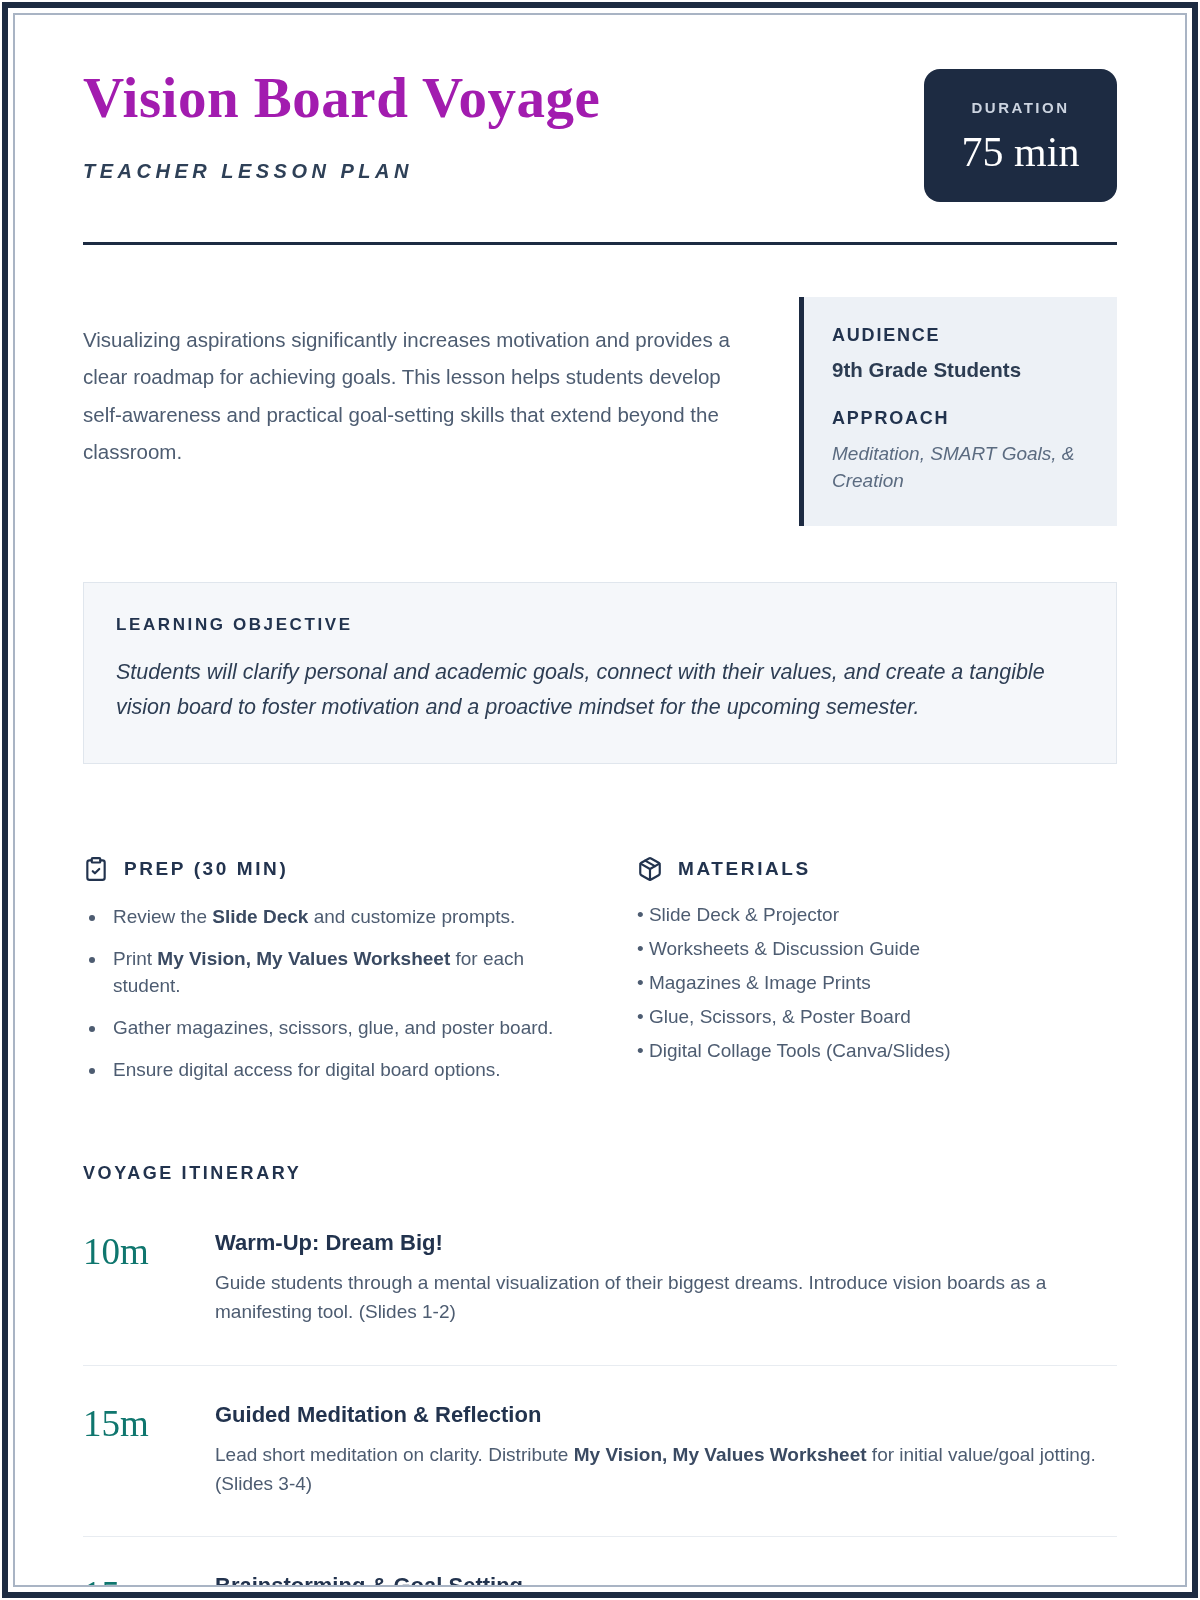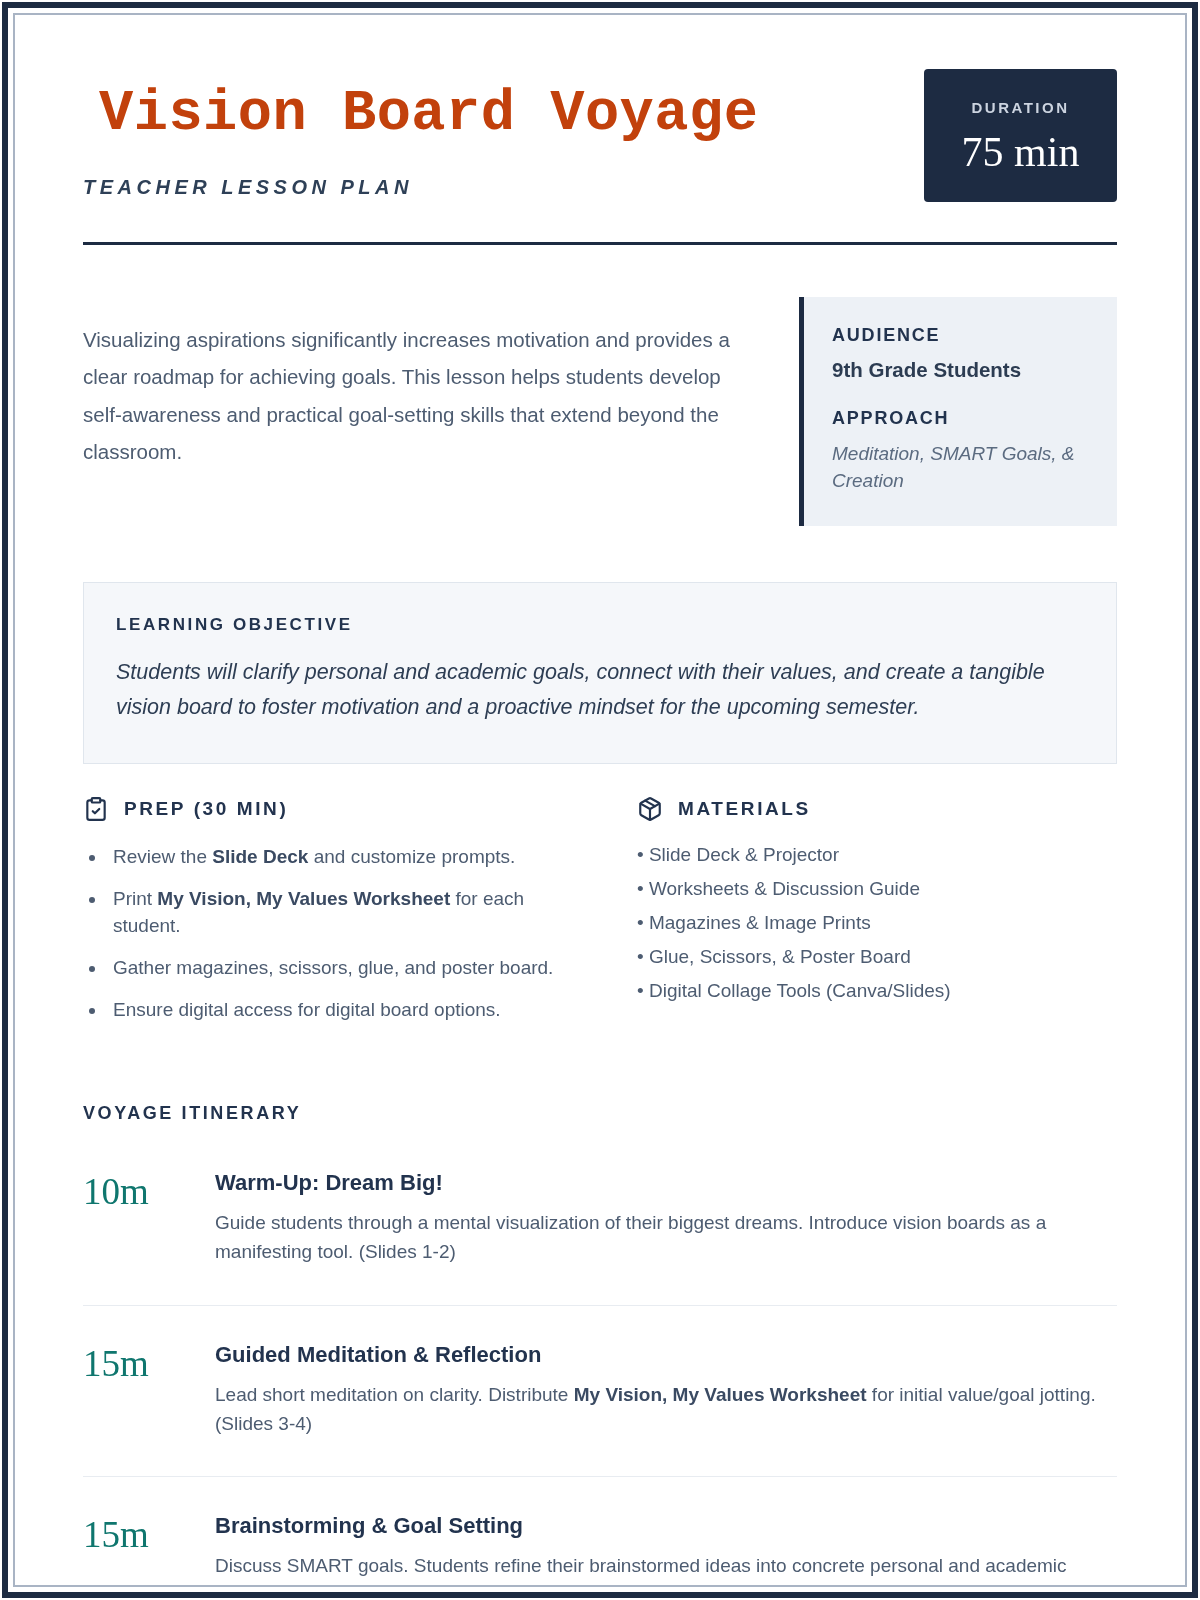--- a/index.html
+++ b/index.html
@@ -17,41 +17,41 @@
   .inner {
     position: absolute; inset: 5px;
     border: 2px solid #a9b4c4;
     padding: 52px 68px 0 68px;
     overflow: hidden;
   }
 
   
   .header { display: flex; justify-content: space-between; align-items: flex-start; }
   .page-title {
-    margin: 16px;
-    font-family: Liberation Mono, monospace;
+    margin: 0;
+    font-family: Liberation Serif, serif;
     font-weight: 600;
     font-size: 57px;
     letter-spacing: 0.5px;
-    color: #c2410c;
+    color: #a21caf;
     line-height: 1.1;
   }
   .page-subtitle {
     margin-top: 30px;
     font-style: italic;
     font-weight: 700;
     font-size: 20px;
     letter-spacing: 4.5px;
     color: #2e4057;
   }
   .duration-badge {
     width: 193px;
     margin-top: 2px;
     background: #1d2b42;
-    border-radius: 4px;
+    border-radius: 16px;
     text-align: center;
     padding: 30px 10px 26px 10px;
   }
   .duration-label {
     font-size: 15px;
     font-weight: 600;
     letter-spacing: 2.5px;
     color: #ccd4e0;
   }
   .duration-value {
@@ -117,21 +117,21 @@
   }
   .obj-body {
     margin: 20px 0 0 0;
     font-style: italic;
     font-size: 21.5px;
     line-height: 1.62;
     color: #2e3e54;
   }
 
   
-  .two-col { display: flex; gap: 56px; margin-top: 32px; }
+  .two-col { display: flex; gap: 56px; margin-top: 92px; }
   .prep-col { flex: 1; }
   .materials-col { width: 480px; flex-shrink: 0; }
   .prep-list { margin: 22px 0 0 0; padding-left: 24px; }
   .prep-list li {
     font-size: 19px; line-height: 1.42;
     color: #4d5c71;
     margin-bottom: 15px;
     padding-left: 6px;
   }
   .bold-inline { font-weight: 700; color: #3a4a62; }

